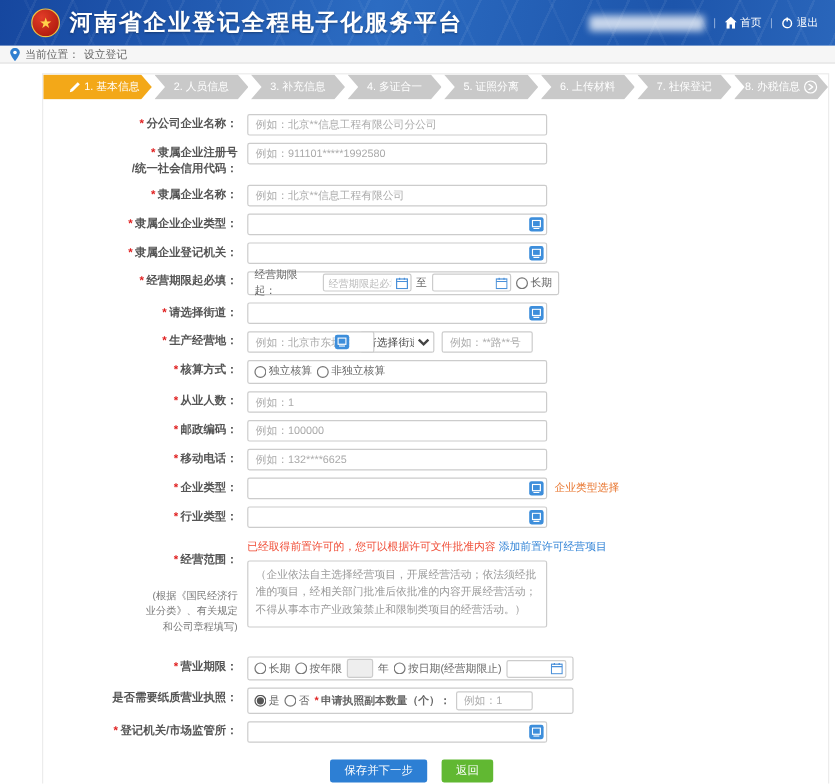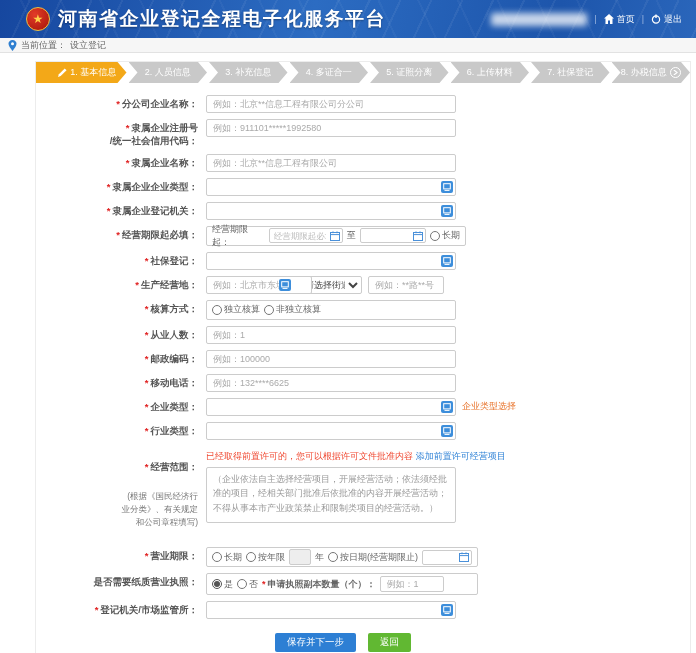--- a/index.html
+++ b/index.html
@@ -211,21 +211,21 @@
             </svg>
         </span>
         <label class="rlabel">
             <input type="radio" class="radio" name="pterm" style="">
             <span>长期</span>
           </label>
       </div>
     </div>
 
     <div class="row">
-      <div class="lbl"><span class="req">*</span><span>社保登记：</span></div>
+      <div class="lbl"><span class="req">*</span><span>请选择街道：</span></div>
       <div class="fld iconbox">
         <input class="ti" style="">
         <span class="picker">
             <svg width="8" height="8" viewBox="0 0 8 8">
               <rect x="0.7" y="0.7" width="6.6" height="5.2" fill="none" stroke="#fff" stroke-width="1"></rect>
               <line x1="1.5" y1="7.4" x2="6.5" y2="7.4" stroke="#fff" stroke-width="1"></line>
             </svg>
           </span>
       </div>
     </div>

